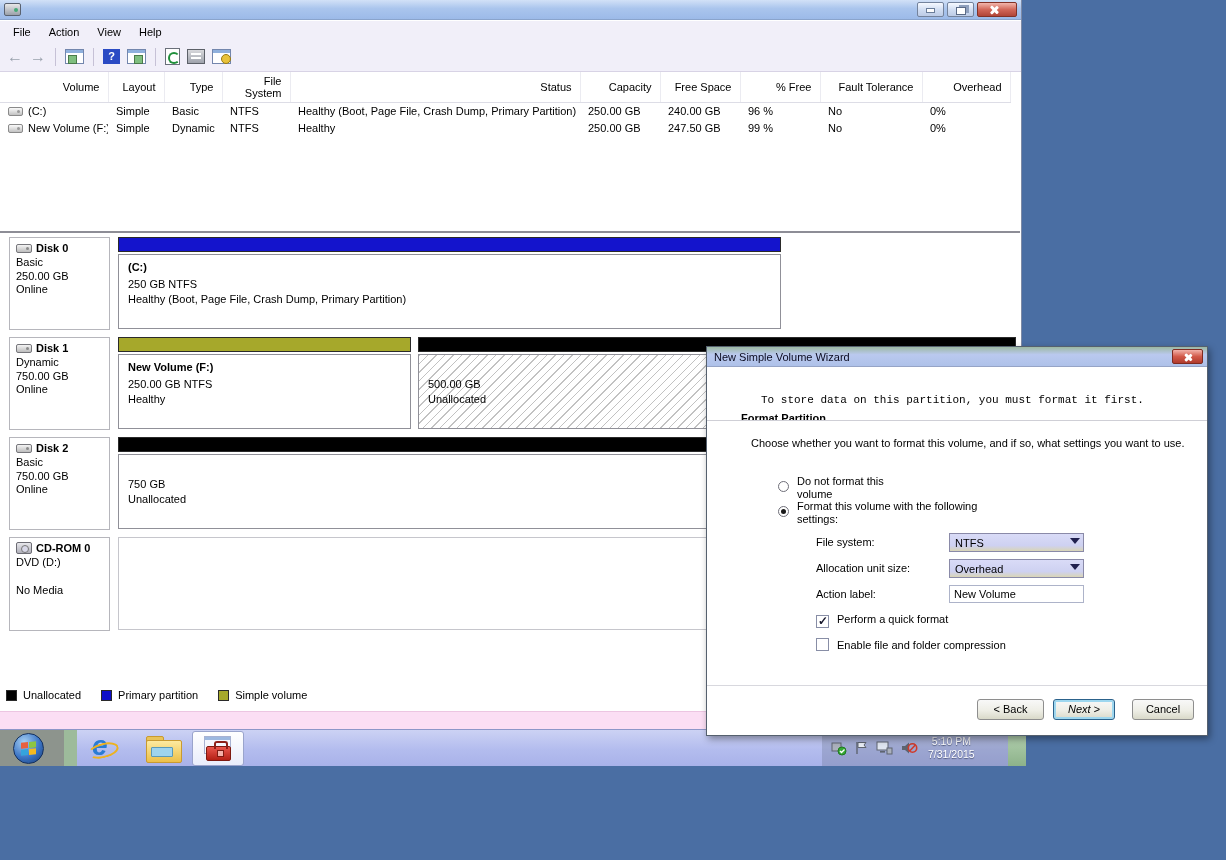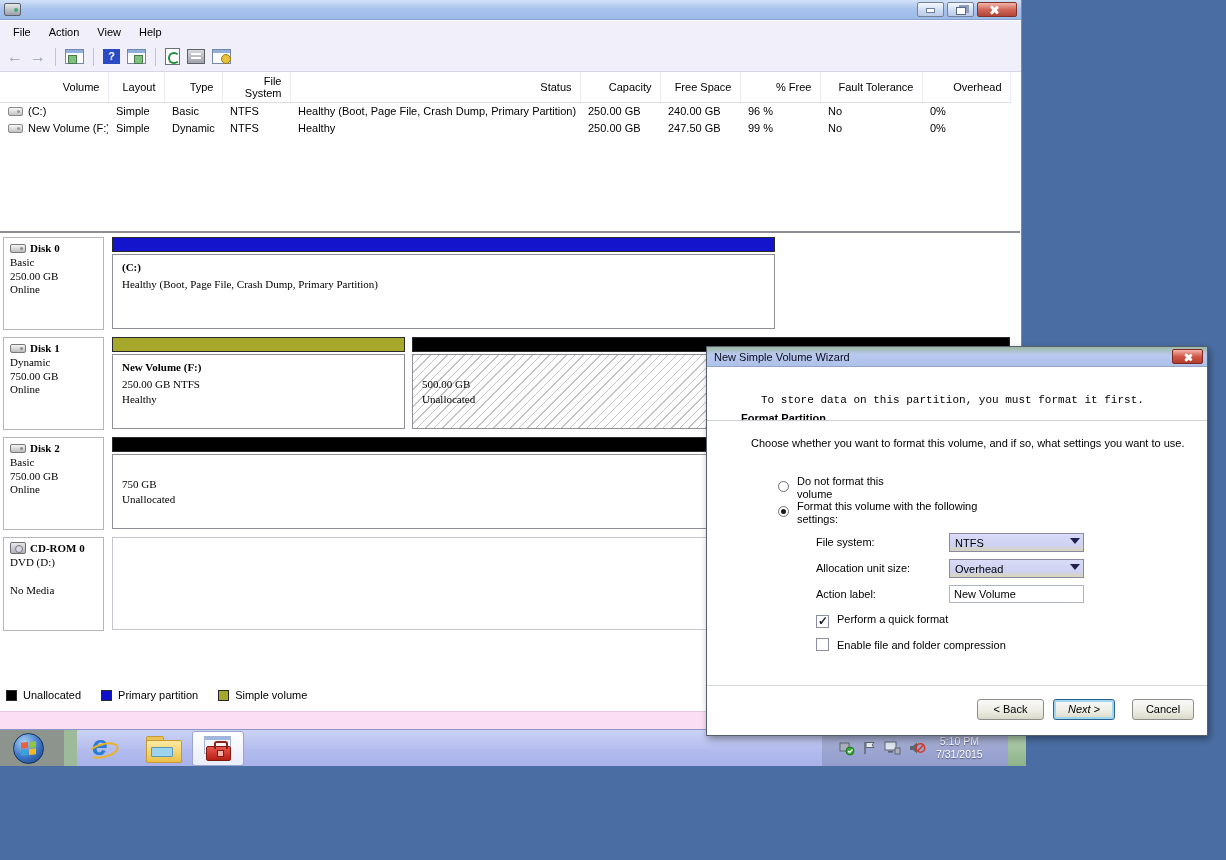--- a/index.html
+++ b/index.html
@@ -52,21 +52,21 @@
   .list { position:absolute; left:0; top:72px; width:1012px; height:159px; background:#fff; }
   table.vt { border-collapse:collapse; table-layout:fixed; width:1010px; }
   table.vt th { font-weight:normal; text-align:right; padding:3px 8px; border-right:1px solid #ebebf1; border-bottom:1px solid #dddde6; height:20px; }
   table.vt td { padding:2px 8px; height:17px; white-space:nowrap; overflow:hidden; }
   .drive-ico { display:inline-block; width:15px; height:9px; background:linear-gradient(#fafafa,#c2c2c2); border:1px solid #8a8a8a; border-radius:2px; margin-right:5px; vertical-align:-1px; position:relative; }
   .drive-ico::after { content:""; position:absolute; right:2px; top:2px; width:3px; height:3px; background:#9a9a9a; border-radius:50%; }
 
   .divider { position:absolute; left:0; top:231px; width:1020px; height:2px; background:#8d8d96; }
 
   
-  .drow { position:absolute; left:3px; width:1015px;font-family:Liberation Serif, serif; }
+  .drow { position:absolute; left:9px; width:1015px; }
   .dleft { position:absolute; left:0; top:0; width:101px; height:100%; border:1px solid #b6b6bc; background:#fff; padding:4px 6px; }
   .dname { font-weight:bold; display:flex; align-items:center; gap:4px; margin-bottom:2px; }
   .dline { line-height:13.5px; }
   .disk-ico { width:16px; height:9px; background:linear-gradient(#f4f4f4,#bdbdbd); border:1px solid #77777c; border-radius:2px; flex:none; position:relative; }
   .disk-ico::after { content:""; position:absolute; right:2px; top:2px; width:3px; height:3px; background:#8a8a8a; border-radius:50%; }
   .cd-ico { width:16px; height:12px; background:linear-gradient(#e8e8ec,#b0b0ba); border:1px solid #6c6c74; border-radius:2px; flex:none; position:relative; }
   .cd-ico::after { content:""; position:absolute; left:4px; top:2px; width:6px; height:6px; border:1px solid #777; border-radius:50%; background:#d8d8e8; }
   .part { position:absolute; top:0; height:100%; }
   .pbar { height:15px; border:1px solid #2a2a2a; }
   .pbody { position:absolute; left:0; right:0; top:17px; bottom:1px; border:1px solid #909098; background:#fff; padding:6px 9px; }
@@ -100,21 +100,21 @@
   .folder::before { content:""; position:absolute; left:0; top:0; width:16px; height:7px; background:#e8c35a; border:1px solid #c89a30; border-radius:2px 2px 0 0; }
   .folder::after { content:""; position:absolute; left:0; top:4px; width:34px; height:21px; background:linear-gradient(#fdeaa0,#ecbf48); border:1px solid #c89a30; border-radius:2px; }
   .folder .inner { position:absolute; left:5px; top:11px; width:22px; height:10px; background:#9fd4ee; border:1px solid #5a9ab8; z-index:1; border-radius:1px; }
   .taskbtn { position:absolute; left:192px; top:1px; width:52px; height:35px; background:linear-gradient(#ffffff,#e9edfb); border:1px solid #9aa4cc; border-radius:3px; }
   .winsheet { position:absolute; left:11px; top:4px; width:27px; height:18px; background:#f5f7fd; border:1px solid #a8b2d2; }
   .winsheet::before { content:""; position:absolute; left:0; top:0; right:0; height:3px; background:#9db8e0; }
   .toolbox { position:absolute; left:13px; top:14px; width:25px; height:15px; background:linear-gradient(#ea564c,#b41f14); border:1px solid #7e1a11; border-radius:2px; }
   .toolbox::before { content:""; position:absolute; left:7px; top:-6px; width:10px; height:6px; border:2px solid #8e2018; border-bottom:none; border-radius:3px 3px 0 0; }
   .toolbox::after { content:""; position:absolute; left:10px; top:3px; width:5px; height:5px; background:#f4b0a8; border:1px solid #7e1a11; }
   .tray { position:absolute; left:822px; top:0; width:186px; height:100%; background:rgba(96,106,132,.28);
-    display:flex; align-items:center; gap:7px; padding-left:16px; }
+    display:flex; align-items:center; gap:7px; padding-left:8px; }
   .tray svg { display:block; }
   .clock { margin-left:3px; color:#fff; text-align:center; line-height:13px; font-size:10.5px; text-shadow:0 1px 1px rgba(20,30,60,.55); }
   .showdesk { position:absolute; left:1008px; top:0; width:18px; height:100%; background:linear-gradient(180deg,#b7d4b4,#8db28a); border-left:1px solid #79997 6; }
 
   
   .wiz { position:absolute; left:706px; top:346px; width:502px; height:390px; background:#fff;
     border:1px solid #55606e; box-shadow:2px 3px 7px rgba(0,0,0,.38); z-index:60; }
   .wiz-title { position:absolute; left:0; top:0; right:0; height:20px;
     background:linear-gradient(180deg,#9cb8a2 0%,#bac9ee 40%,#aec1e9 100%);
     border-bottom:1px solid #96a4c6; display:flex; align-items:center; padding-left:7px; color:#0a0a1e; }
@@ -246,20 +246,21 @@
           <span>Disk 0</span>
         </div>
       <div class="dline">Basic</div>
       <div class="dline">250.00 GB</div>
       <div class="dline">Online</div>
     </div>
     <div class="part" style="left:109px;width:663px">
       <div class="pbar" style="background: rgb(20, 20, 204);"></div>
       <div class="pbody">
         <div class="ptitle">(C:)</div>
+        <div class="pline">250 GB NTFS</div>
         <div class="pline">Healthy (Boot, Page File, Crash Dump, Primary Partition)</div>
       </div>
     </div>
   </div>
 
   <div class="drow" style="top:337px;height:93px">
     <div class="dleft">
       <div class="dname">
           <span class="disk-ico"></span>
           <span>Disk 1</span>

